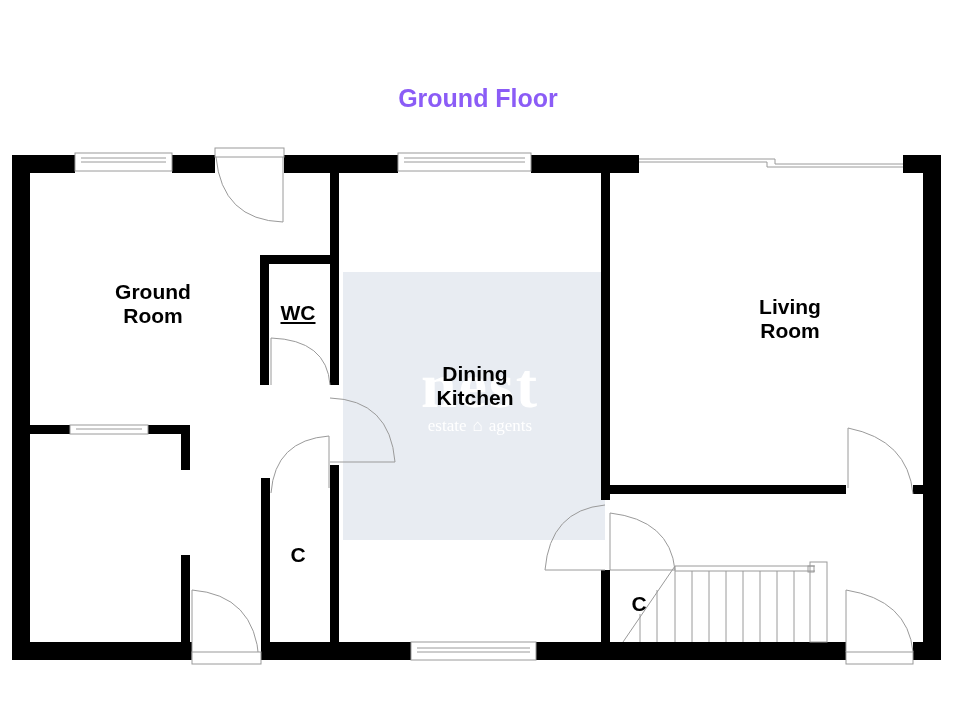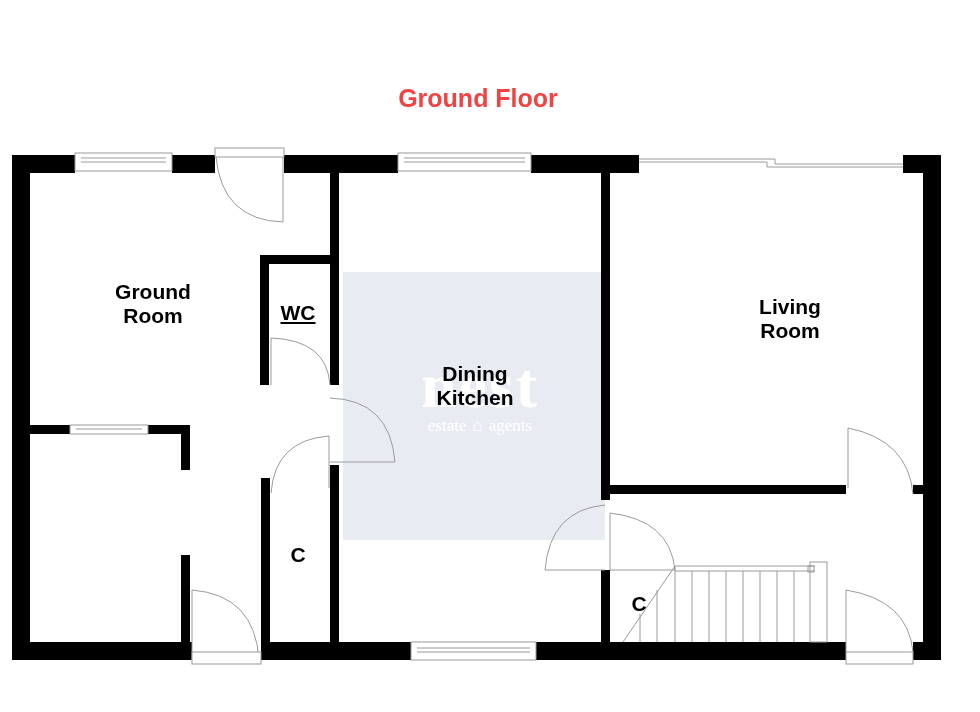--- a/index.html
+++ b/index.html
@@ -1,18 +1,18 @@
 <!DOCTYPE html>
 <html><head>
 <meta charset="utf-8">
 <style>
   html, body { margin:0; padding:0; background:#ffffff; }
   body { width:980px; height:712px; position:relative; overflow:hidden; font-family:"Liberation Sans", sans-serif; }
   #plan { position:absolute; left:0; top:0; }
-  .title { position:absolute; left:0; width:956px; top:84px; text-align:center; font-weight:bold; font-size:25px; color:#ef4444; }
+  .title { position:absolute; left:0; width:956px; top:84px; text-align:center; font-weight:bold; font-size:25px; color:#8b5cf6; }
   .label { position:absolute; font-weight:bold; font-size:21px; line-height:24px; color:#000; text-align:center; }
   .wm { position:absolute; left:400px; top:356px; width:160px; text-align:center; color:#ffffff; font-family:"Liberation Serif", serif; }
   .wm .big { font-size:64px; line-height:60px; letter-spacing:2px;font-weight:bold; }
   .wm .small { font-size:17px; line-height:20px; display:flex; justify-content:center; align-items:center; gap:6px; }
 </style>
 </head>
 <body>
 
 <svg id="plan" width="980" height="712" viewBox="0 0 980 712">
 

